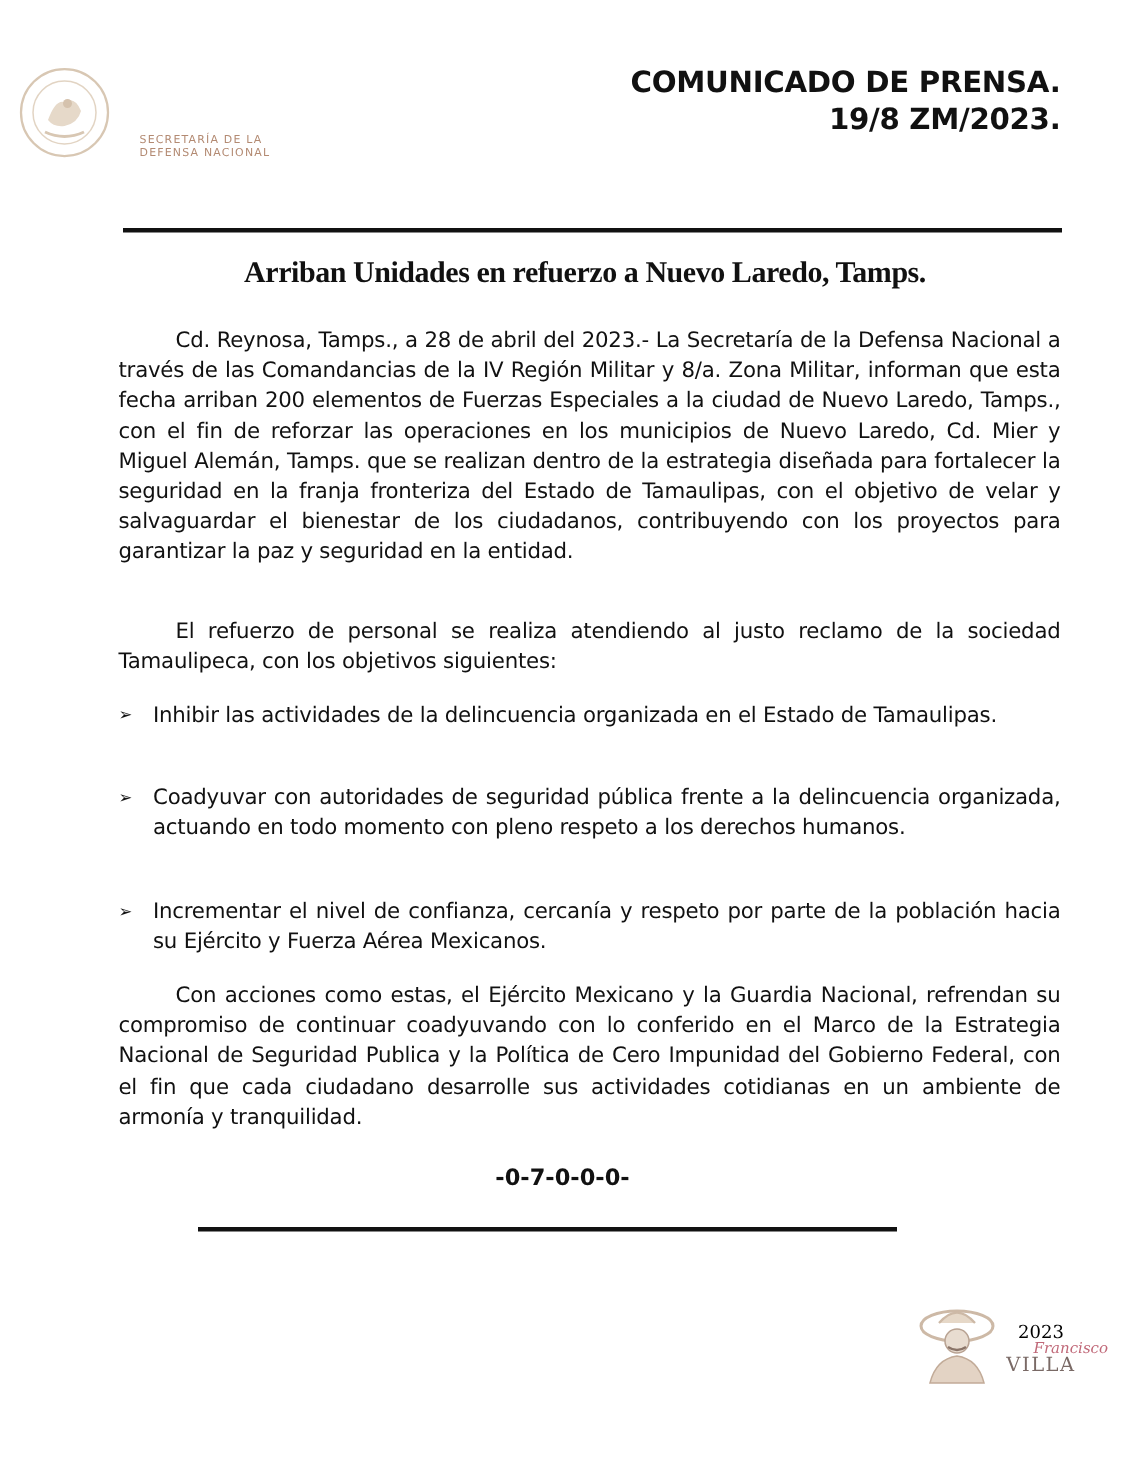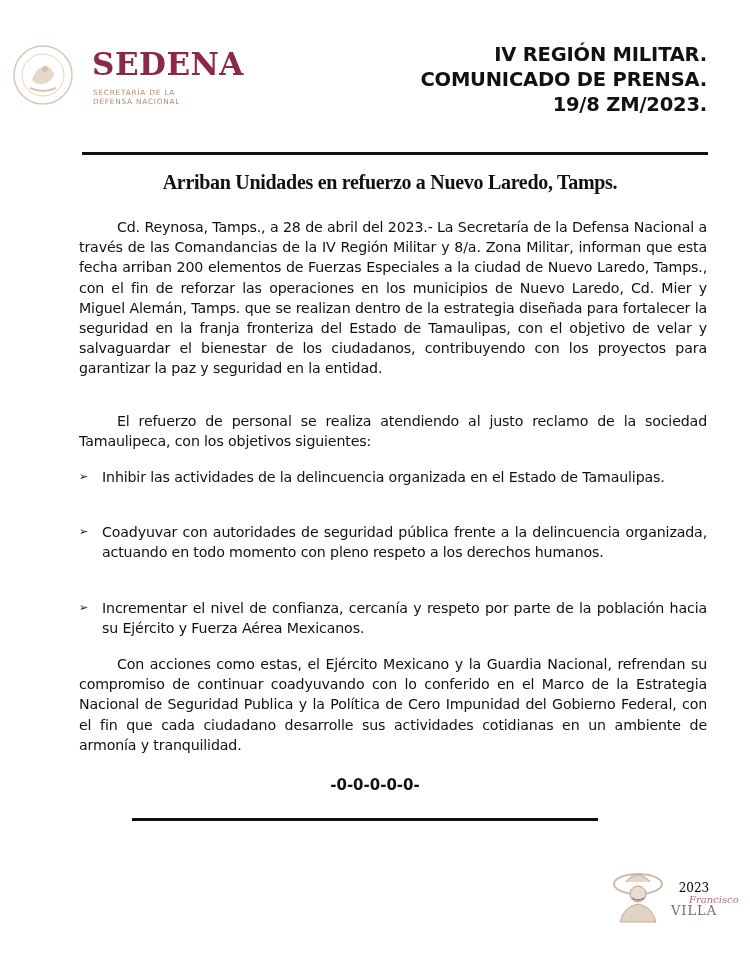--- a/index.html
+++ b/index.html
@@ -28,29 +28,27 @@
 <body>
 
 <div class="logo-wrap">
   <svg class="seal" viewBox="0 0 62 62">
     <circle cx="31" cy="31" r="29" fill="none" stroke="#d8c7b3" stroke-width="1.5"></circle>
     <circle cx="31" cy="31" r="21" fill="none" stroke="#e2d4c3" stroke-width="1"></circle>
     <path d="M20 36 Q25 22 31 24 Q38 20 42 30 Q40 38 31 40 Q24 41 20 36 Z" fill="#e6d9c9"></path>
     <path d="M18 44 Q31 50 44 44" fill="none" stroke="#d8c7b3" stroke-width="2"></path>
     <circle cx="33" cy="25" r="3" fill="#d5c2ad"></circle>
   </svg>
-  <div class="sedena-word">SEDENA</div>
   <div class="sedena-sub">
     <div>SECRETARÍA DE LA</div>
     <div>DEFENSA NACIONAL</div>
   </div>
 </div>
 
 <div class="header-right">
-  <div>IV REGIÓN MILITAR.</div>
   <div>COMUNICADO DE PRENSA.</div>
   <div>19/8 ZM/2023.</div>
 </div>
 <div class="header-rule"></div>
 
 <div class="title">Arriban Unidades en refuerzo a Nuevo Laredo, Tamps.</div>
 
 <div class="body-text" style="top:217px;">
   <p class="para">Cd. Reynosa, Tamps., a 28 de abril del 2023.- La Secretaría de la Defensa Nacional a través de las Comandancias de la IV Región Militar y 8/a. Zona Militar, informan que esta fecha arriban 200 elementos de Fuerzas Especiales a la ciudad de Nuevo Laredo, Tamps., con el fin de reforzar las operaciones en los municipios de Nuevo Laredo, Cd. Mier y Miguel Alemán, Tamps. que se realizan dentro de la estrategia diseñada para fortalecer la seguridad en la franja fronteriza del Estado de Tamaulipas, con el objetivo de velar y salvaguardar el bienestar de los ciudadanos, contribuyendo con los proyectos para garantizar la paz y seguridad en la entidad.</p>
 </div>
@@ -69,21 +67,21 @@
 </div>
 <div class="bullet" style="top:598px;">
   <span class="arrow">➢</span>
   <span class="btext">Incrementar el nivel de confianza, cercanía y respeto por parte de la población hacia su Ejército y Fuerza Aérea Mexicanos.</span>
 </div>
 
 <div class="body-text" style="top:654px;">
   <p class="para">Con acciones como estas, el Ejército Mexicano y la Guardia Nacional, refrendan su compromiso de continuar coadyuvando con lo conferido en el Marco de la Estrategia Nacional de Seguridad Publica y la Política de Cero Impunidad del Gobierno Federal, con el fin que cada ciudadano desarrolle sus actividades cotidianas en un ambiente de armonía y tranquilidad.</p>
 </div>
 
-<div class="closing">-0-0-0-0-0-</div>
+<div class="closing">-0-7-0-0-0-</div>
 <div class="footer-rule"></div>
 
 <div class="vila">
   <svg width="56" height="58" viewBox="0 0 56 58" style="position:absolute;left:0;top:0;">
     <ellipse cx="26" cy="16" rx="24" ry="10" fill="none" stroke="#cdb9a6" stroke-width="2"></ellipse>
     <path d="M14 14 Q26 0 38 14" fill="#e6d8c8" stroke="#cdb9a6" stroke-width="1.5"></path>
     <circle cx="26" cy="26" r="8" fill="#e8dcd0" stroke="#b8a292" stroke-width="1"></circle>
     <path d="M20 30 Q26 34 32 30" fill="none" stroke="#8a7468" stroke-width="1.5"></path>
     <path d="M8 54 Q12 38 26 36 Q40 38 44 54 Z" fill="#e3d3c4" stroke="#c2ab98" stroke-width="1"></path>
   </svg>

